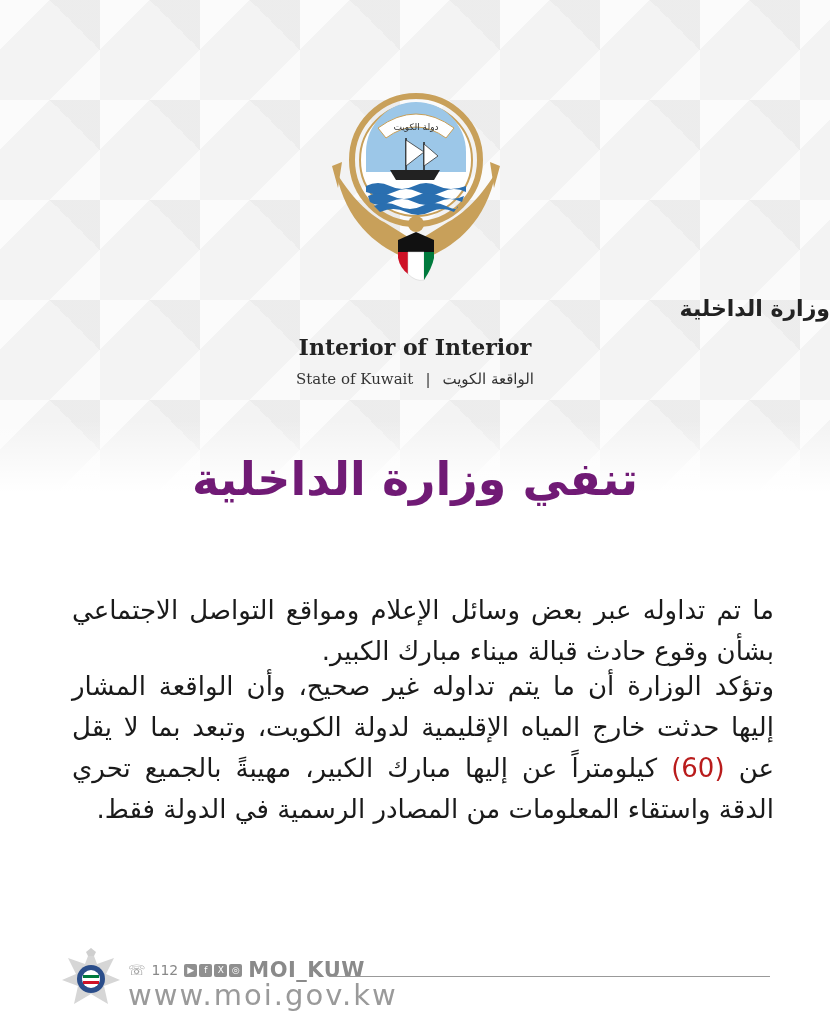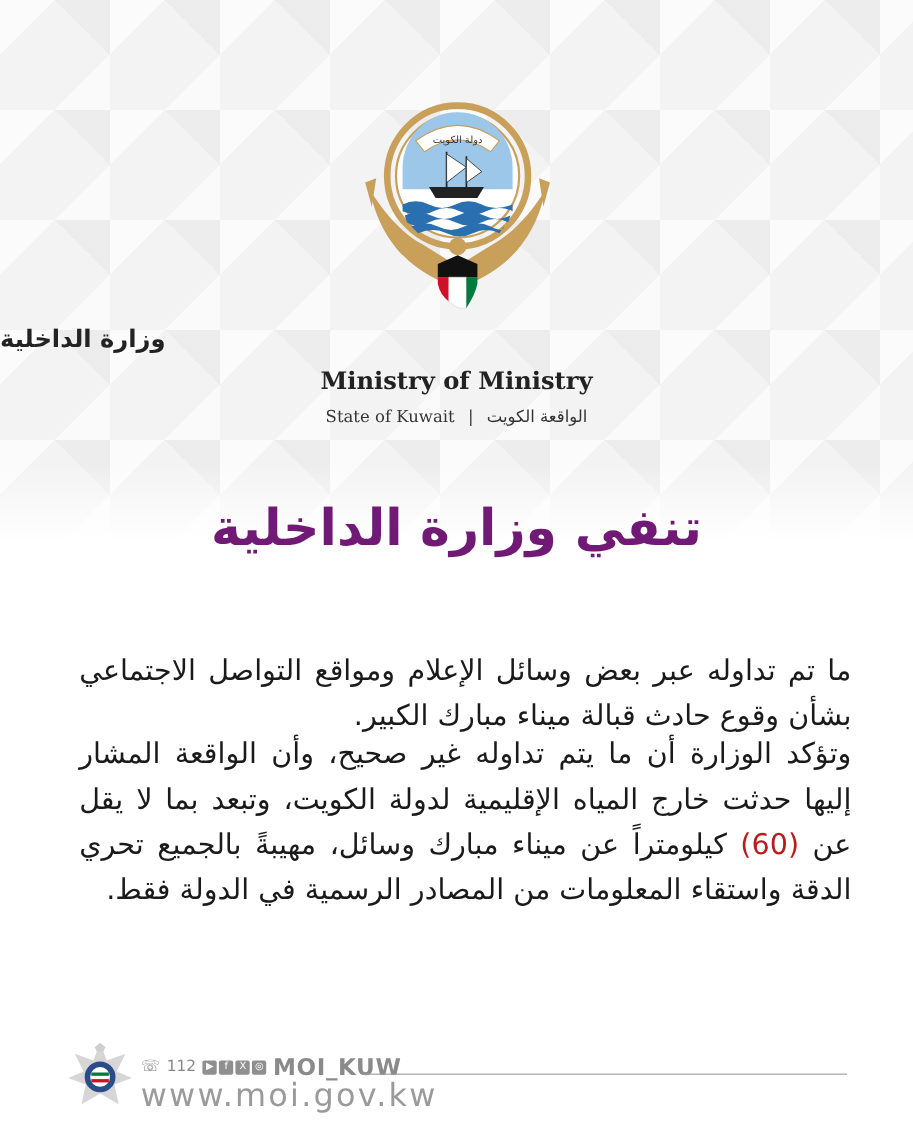--- a/index.html
+++ b/index.html
@@ -5,21 +5,21 @@
   html,body{margin:0;padding:0;}
   body{width:830px;height:1024px;overflow:hidden;background:#f6f6f6;position:relative;font-family:"DejaVu Sans",sans-serif;}
   .bg{position:absolute;inset:0;
     background:
       linear-gradient(135deg, rgba(255,255,255,0.7) 25%, transparent 25%) 0 0/100px 100px,
       linear-gradient(225deg, rgba(230,230,230,0.5) 25%, transparent 25%) 0 0/100px 100px,
       linear-gradient(315deg, rgba(255,255,255,0.6) 25%, transparent 25%) 0 0/100px 100px,
       #f3f3f3;}
   .fade{position:absolute;left:0;right:0;top:420px;bottom:0;background:linear-gradient(to bottom, rgba(255,255,255,0) 0%, #ffffff 12%, #ffffff 100%);}
   .emblem{position:absolute;left:328px;top:92px;width:176px;height:192px;}
-  .org-ar{position:absolute;left:0;right:0;top:296px;text-align:left;font-size:22px;font-weight:bold;color:#222;font-family:"DejaVu Sans",sans-serif;}
+  .org-ar{position:absolute;left:0;right:0;top:296px;text-align:right;font-size:22px;font-weight:bold;color:#222;font-family:"DejaVu Sans",sans-serif;}
   .org-en{position:absolute;left:0;right:0;top:334px;text-align:center;font-size:22px;font-weight:bold;color:#222;font-family:"DejaVu Serif",serif;}
   .state{position:absolute;left:0;right:0;top:370px;text-align:center;font-size:15px;color:#333;font-family:"DejaVu Serif",serif;}
   .state span{margin:0 6px;}
   .title{position:absolute;left:0;right:0;top:452px;text-align:center;font-size:46px;font-weight:bold;color:#701a75;direction:rtl;}
   .para{position:absolute;left:72px;right:56px;direction:rtl;text-align:justify;font-size:26px;line-height:41px;color:#1a1a1a;}
   .p1{top:558px;margin-top:32px;}
   .p2{top:666px;}
   .num{color:#b91c1c;}
   .footer-badge{position:absolute;left:60px;top:946px;width:62px;height:62px;}
   .footer-line1{position:absolute;left:128px;top:958px;font-size:14px;color:#888;display:flex;align-items:center;gap:6px;}
@@ -62,29 +62,29 @@
     <circle cx="88" cy="132" r="8" fill="#c8a05a"></circle>
 
     <path d="M70 148 L 88 140 L 106 148 L 106 160 L 70 160 Z" fill="#111"></path>
     <path d="M70 160 L 80 160 L 80 182 Q 72 176 70 166 Z" fill="#ce1126"></path>
     <path d="M80 160 L 96 160 L 96 188 Q 88 190 80 182 Z" fill="#ffffff" stroke="#ccc" stroke-width="0.5"></path>
     <path d="M96 160 L 106 160 L 106 166 Q 104 176 96 188 Z" fill="#007a3d"></path>
   </svg>
 </div>
 
 <div class="org-ar" dir="rtl">وزارة الداخلية</div>
-<div class="org-en">Ministry of Ministry</div>
+<div class="org-en">Interior of Interior</div>
 <div class="state">
   <span>State of Kuwait</span><span>|</span><span dir="rtl">الواقعة الكويت</span>
 </div>
 
 <div class="title">تنفي وزارة الداخلية</div>
 
 <div class="para p1">ما تم تداوله عبر بعض وسائل الإعلام ومواقع التواصل الاجتماعي بشأن وقوع حادث قبالة ميناء مبارك الكبير.</div>
-<div class="para p2"><span>وتؤكد الوزارة أن ما يتم تداوله غير صحيح، وأن الواقعة المشار إليها حدثت خارج المياه الإقليمية لدولة الكويت، وتبعد بما لا يقل عن </span><span class="num">(60)</span><span> كيلومتراً عن ميناء مبارك وسائل، مهيبةً بالجميع تحري الدقة واستقاء المعلومات من المصادر الرسمية في الدولة فقط.</span></div>
+<div class="para p2"><span>وتؤكد الوزارة أن ما يتم تداوله غير صحيح، وأن الواقعة المشار إليها حدثت خارج المياه الإقليمية لدولة الكويت، وتبعد بما لا يقل عن </span><span class="num">(60)</span><span> كيلومتراً عن إليها مبارك الكبير، مهيبةً بالجميع تحري الدقة واستقاء المعلومات من المصادر الرسمية في الدولة فقط.</span></div>
 
 <div class="footer-badge">
   <svg width="62" height="62" viewBox="0 0 62 62">
     <polygon points="31,2 37,18 54,12 46,28 60,34 44,40 48,58 31,48 14,58 18,40 2,34 16,28 8,12 25,18" fill="#d6d6d6"></polygon>
     <circle cx="31" cy="33" r="14" fill="#2a4d8a"></circle>
     <circle cx="31" cy="33" r="9" fill="#ffffff"></circle>
     <rect x="23" y="29" width="16" height="3" fill="#007a3d"></rect>
     <rect x="23" y="35" width="16" height="3" fill="#ce1126"></rect>
     <path d="M26 6 L 31 2 L 36 6 L 34 10 L 28 10 Z" fill="#cfcfcf"></path>
   </svg>

